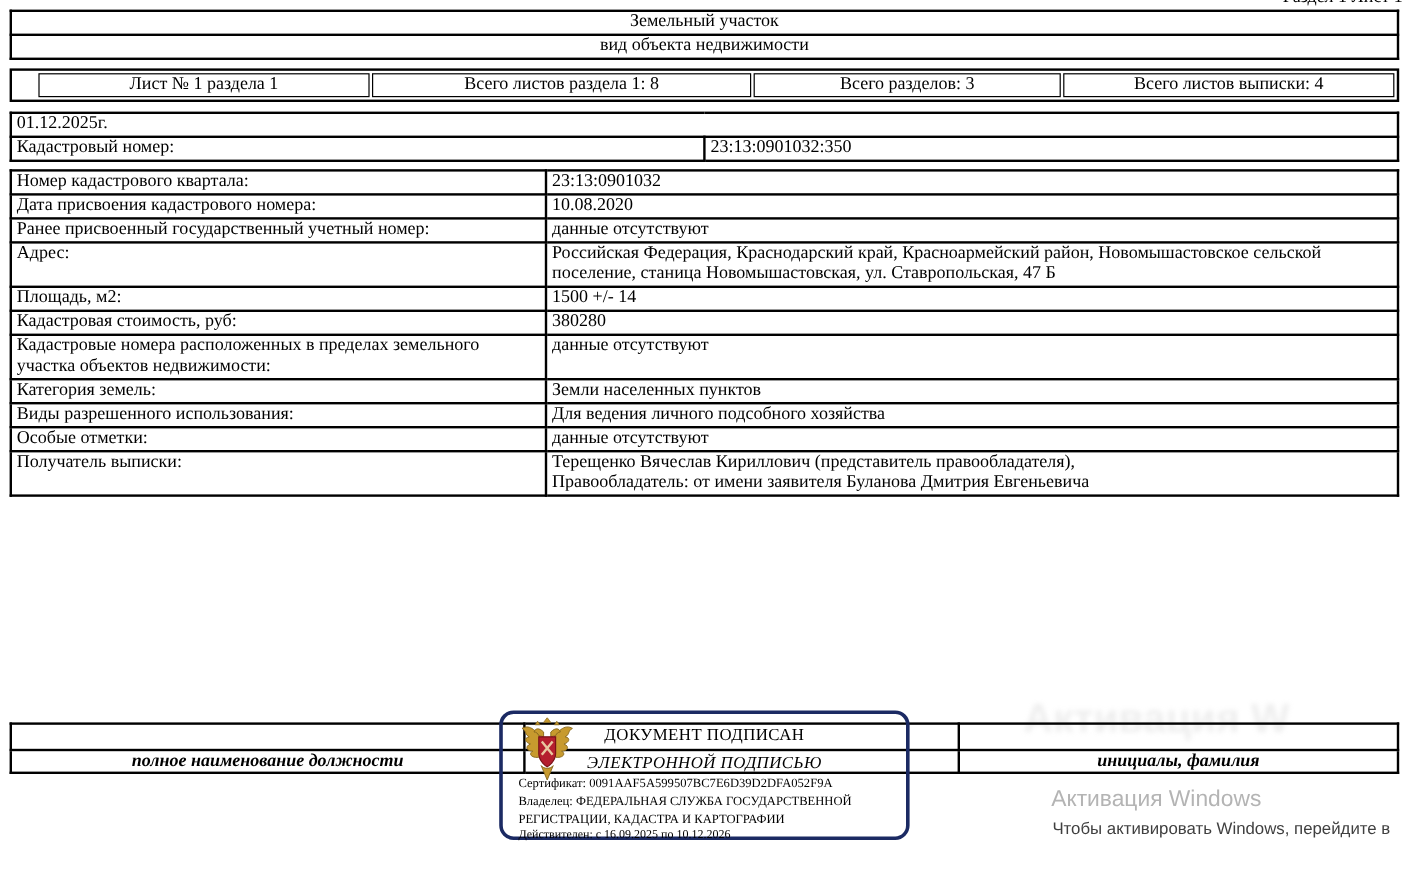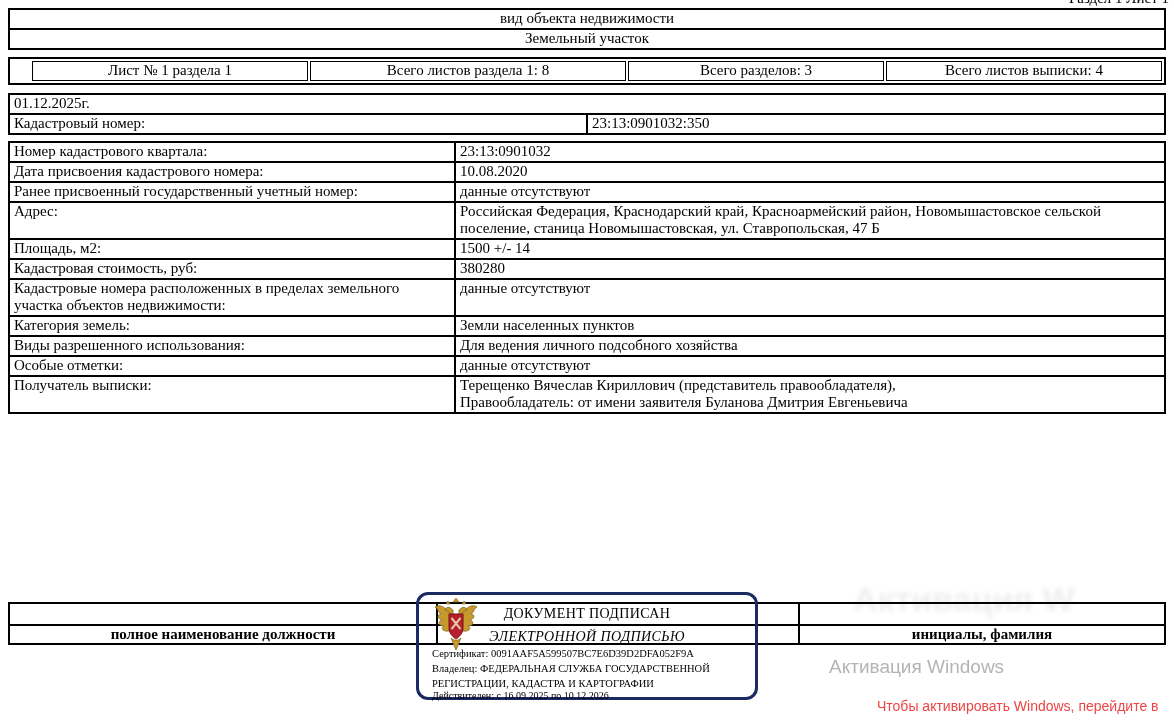--- a/index.html
+++ b/index.html
@@ -19,47 +19,47 @@
   table.t-sheets{border-collapse:separate; border-spacing:2px; border:2px solid #000;
     width:1158px; table-layout:fixed; margin-bottom:8px;padding-left:20px;}
   .t-sheets td{border:1.5px solid #000; text-align:center; padding:0 2px 1px 2px; line-height:17px;}
   .t-sheets td:nth-child(1){width:270px;}
   .t-sheets td:nth-child(2){width:310px;}
   .t-sheets td:nth-child(3){width:250px;}
   .t-first{margin-bottom:6px;border-radius:17px;}
   .t-main td.lbl{width:436px;}
   .t-main td.val{white-space:pre-line;}
   .bottom{position:absolute; left:0; top:602px; width:1174px;}
-  table.t-sign{border-collapse:collapse; width:1158px; margin-left:8px; table-layout:fixed;}
+  table.t-sign{border-collapse:collapse; width:1158px; margin-left:8px; table-layout:fixed;font-style:italic;}
   .t-sign td{border:2px solid #000; padding:0 4px; vertical-align:middle;}
   .t-sign td:nth-child(1){width:418px;}
   .t-sign td:nth-child(2){width:352px;}
   .t-sign .empty-row td{height:20px;}
   .t-sign .label-row td{height:17px; text-align:center; font-weight:bold; font-size:15px;}
   .stamp{
     position:absolute; left:416px; top:-10px; width:336px; height:102px;
     border:3px solid #1b2a63; border-radius:12px; background:transparent;
   }
   .stamp .eagle{position:absolute; left:14px; top:3px;}
   .stamp .s1{position:absolute; left:0; top:11px; width:100%; text-align:center;
     font-size:14px; letter-spacing:.4px;}
   .stamp .s2{position:absolute; left:0; top:34px; width:100%; text-align:center;
     font-size:14px; letter-spacing:.4px;font-style:italic;}
   .stamp .small{position:absolute; left:13px; font-size:10.5px; line-height:12px; white-space:nowrap;}
   .stamp .scert{top:53px;}
   .stamp .sown1{top:68px;}
   .stamp .sown2{top:83px;}
   .stamp .sval{top:95px; font-size:10px;}
   .wm-title{
-    position:absolute; left:829px; top:656px; font-family:"Liberation Sans","DejaVu Sans",sans-serif;
+    position:absolute; left:876px; top:656px; font-family:"Liberation Sans","DejaVu Sans",sans-serif;
     font-size:19px; color:#b4b4b4; white-space:nowrap;
   }
   .wm-sub{
     position:absolute; left:877px; top:682px; font-family:"Liberation Sans","DejaVu Sans",sans-serif;
-    font-size:14px; color:#ef4444; white-space:nowrap;margin-top:16px;
+    font-size:14px; color:#404040; white-space:nowrap;
   }
   .wm-faint{
     position:absolute; left:853px; top:580px; width:222px; height:62px; overflow:hidden;
     font-family:"Liberation Sans","DejaVu Sans",sans-serif; font-size:34px; font-weight:bold;
     color:rgba(150,150,150,0.16); filter:blur(2px); white-space:nowrap; z-index:0;
   }
   .bottom table, .stamp{z-index:1;}
 </style>
 </head>
 <body>
@@ -67,24 +67,24 @@
 <div class="page">
 
   <div class="corner">Раздел 1 Лист 1</div>
   <div class="wm-faint">Активация Windows</div>
 
   <div class="content">
 
     <table class="t t-title">
       <tbody>
         <tr>
+          <td>Земельный участок</td>
+        </tr>
+        <tr>
           <td>вид объекта недвижимости</td>
-        </tr>
-        <tr>
-          <td>Земельный участок</td>
         </tr>
       </tbody>
     </table>
 
     <table class="t-sheets">
       <tbody>
         <tr>
             <td>Лист № 1 раздела 1</td>
             <td>Всего листов раздела 1: 8</td>
             <td>Всего разделов: 3</td>

